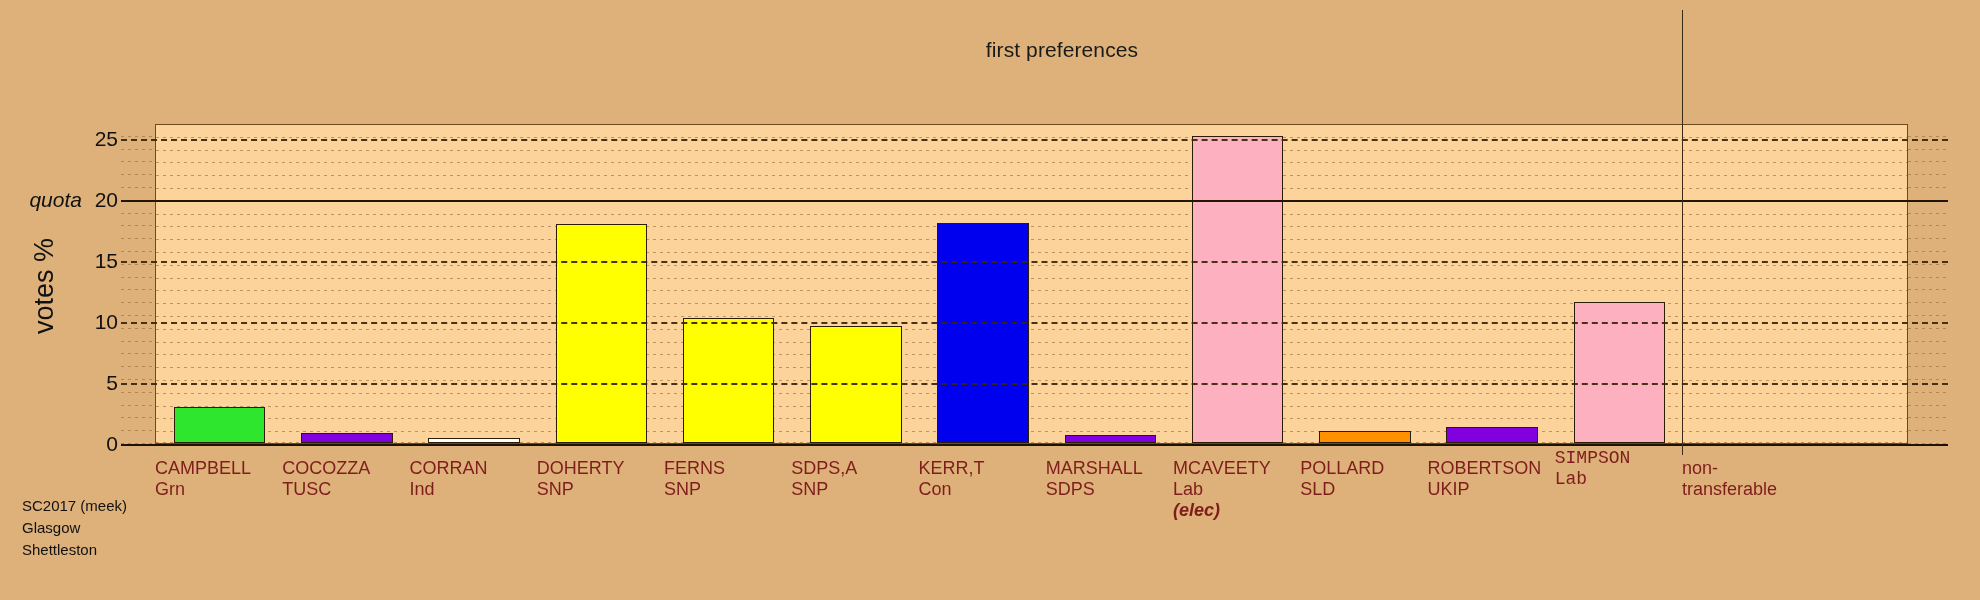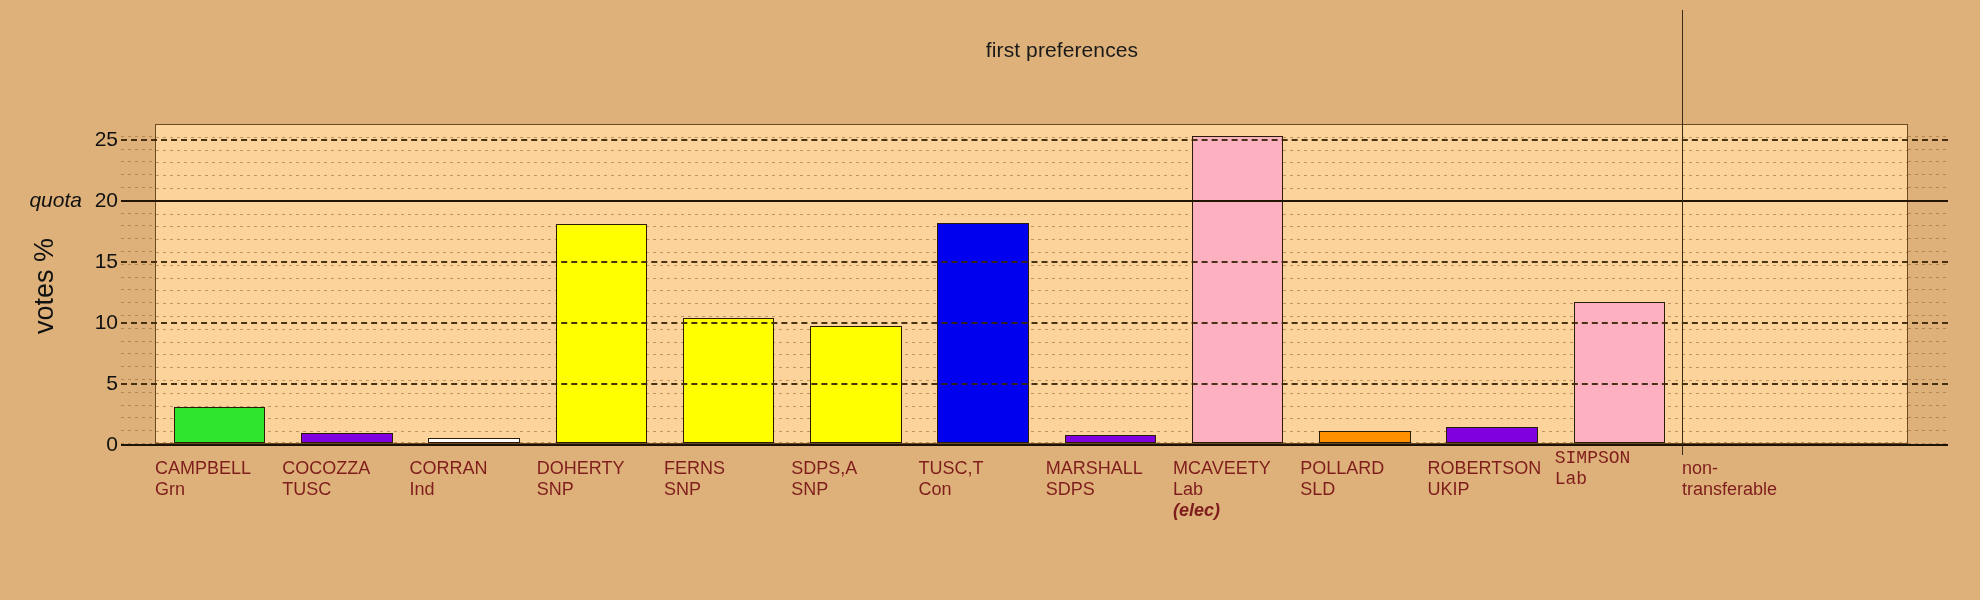--- a/index.html
+++ b/index.html
@@ -179,21 +179,21 @@
       </div>
       <div class="xcat" style="left: 664px; width: 127.25px; top: 458px;">
         <div>FERNS</div>
         <div>SNP</div>
       </div>
       <div class="xcat" style="left: 791.25px; width: 127.25px; top: 458px;">
         <div>SDPS,A</div>
         <div>SNP</div>
       </div>
       <div class="xcat" style="left: 918.5px; width: 127.25px; top: 458px;">
-        <div>TUSC,T</div>
+        <div>KERR,T</div>
         <div>Con</div>
       </div>
       <div class="xcat" style="left: 1045.75px; width: 127.25px; top: 458px;">
         <div>MARSHALL</div>
         <div>SDPS</div>
       </div>
       <div class="xcat" style="left: 1173px; width: 127.25px; top: 458px;">
         <div>MCAVEETY</div>
         <div>Lab</div>
         <div class="elec">(elec)</div>
@@ -210,14 +210,19 @@
         <div>SIMPSON</div>
         <div>Lab</div>
       </div>
       <div class="xcat" style="left: 1682px; width: 226px; top: 458px;">
         <div>non-</div>
         <div>transferable</div>
       </div>
     </div>
 
 
+  <div id="footer">
+    <div>SC2017 (meek)</div>
+    <div>Glasgow</div>
+    <div>Shettleston</div>
+  </div>
 
 </div>
 
 </body></html>

